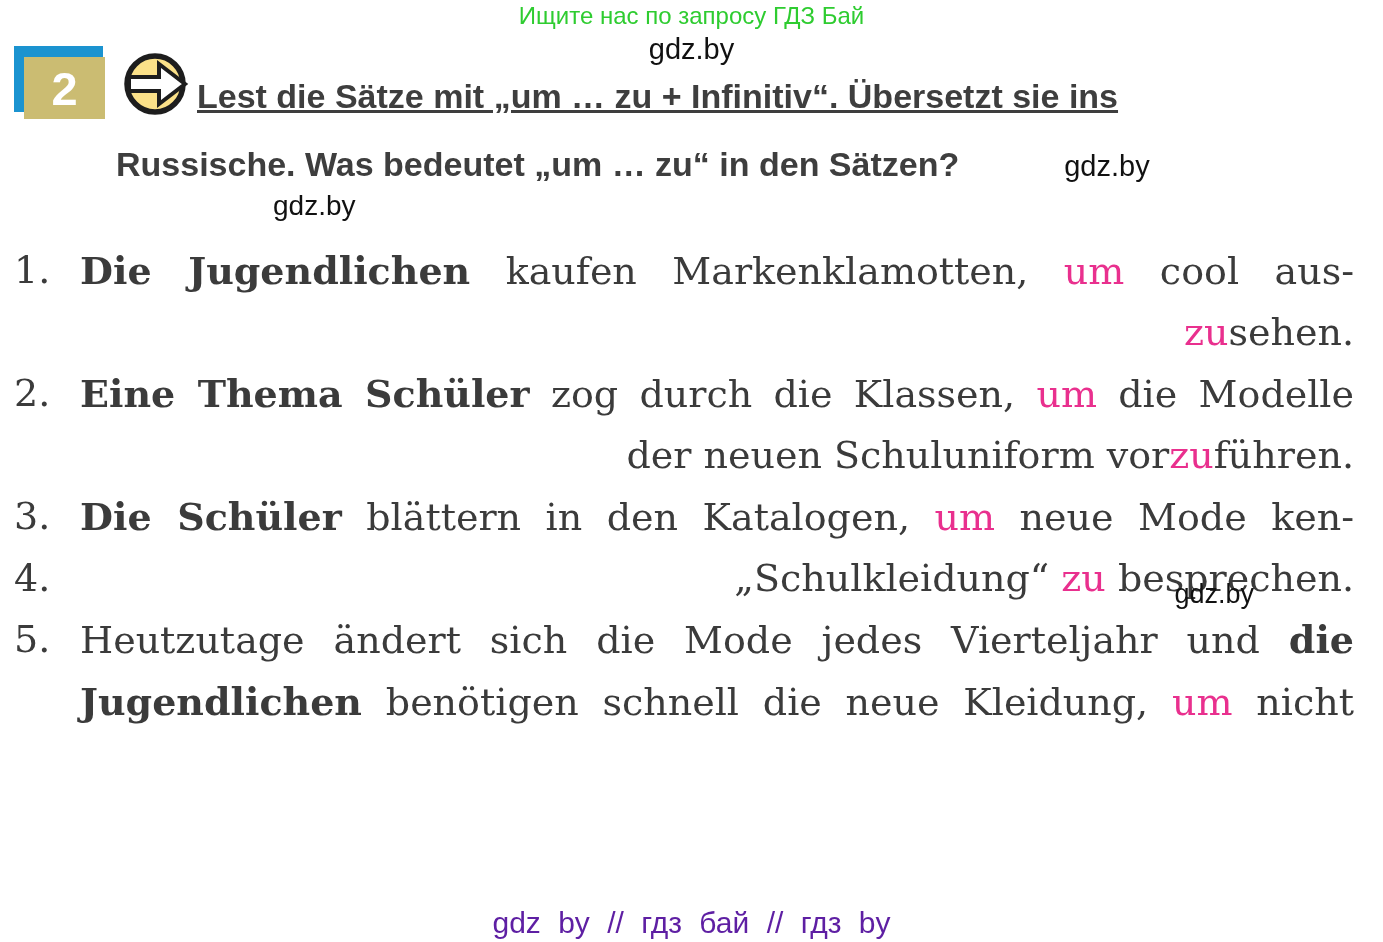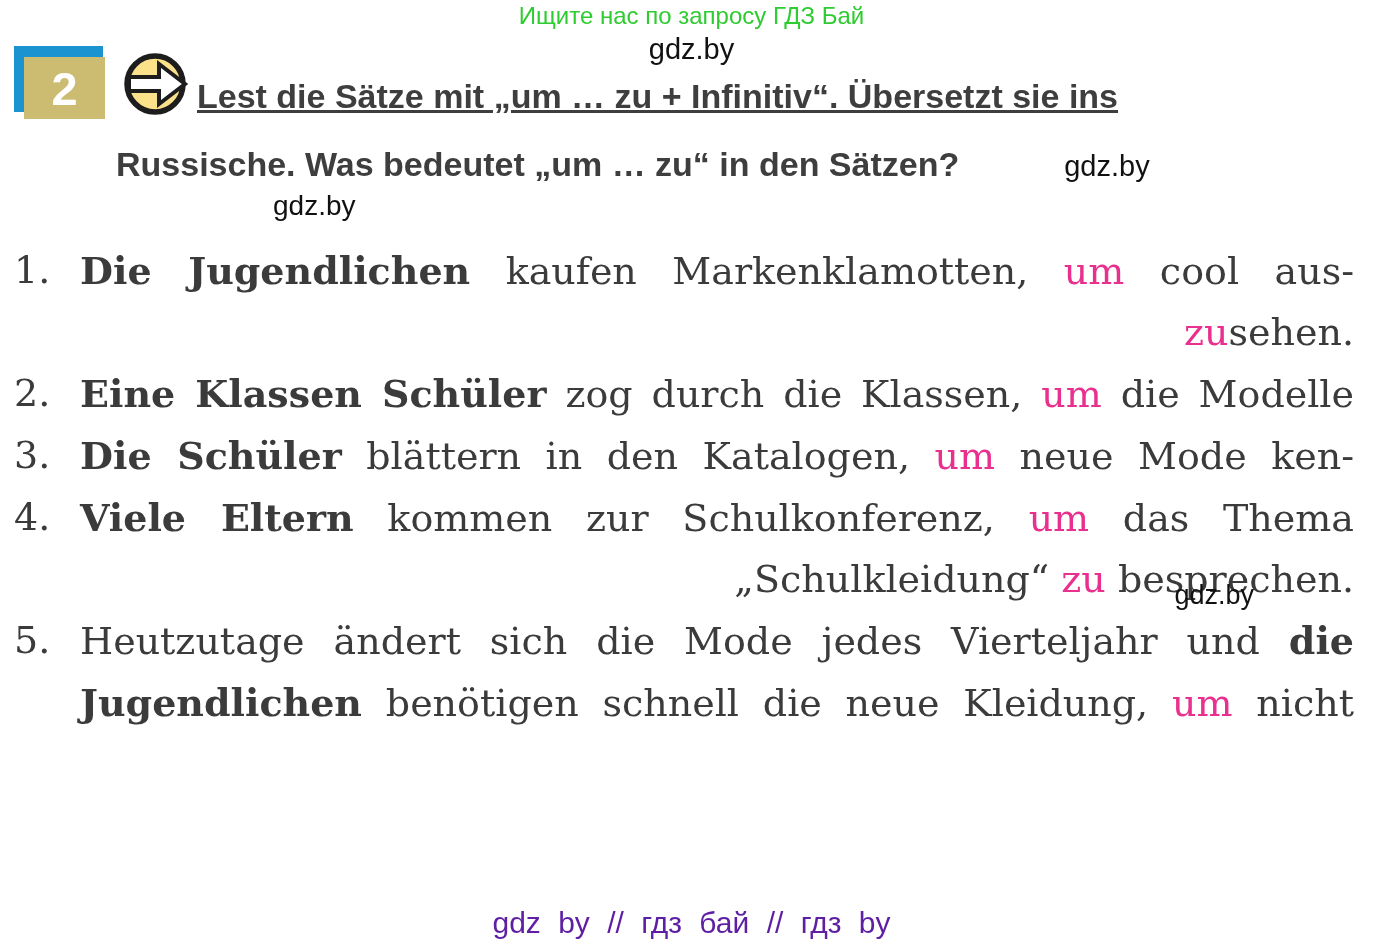--- a/index.html
+++ b/index.html
@@ -94,33 +94,33 @@
     <div class="item">
       <span class="num">1.</span>
       <div class="content">
         <div class="line jline"><span class="seg-b">Die Jugendlichen</span><span> kaufen Markenklamotten, </span><span class="seg-p">um</span><span> cool aus-</span></div>
         <div class="line lline"><span class="seg-p">zu</span><span>sehen.</span></div>
       </div>
     </div>
     <div class="item">
       <span class="num">2.</span>
       <div class="content">
-        <div class="line jline"><span class="seg-b">Eine Klassen Schüler</span><span> zog durch die Klassen, </span><span class="seg-p">um</span><span> die Modelle</span></div>
+        <div class="line jline"><span class="seg-b">Eine Thema Schüler</span><span> zog durch die Klassen, </span><span class="seg-p">um</span><span> die Modelle</span></div>
+        <div class="line lline"><span>der neuen Schuluniform vor</span><span class="seg-p">zu</span><span>führen.</span></div>
       </div>
     </div>
     <div class="item">
       <span class="num">3.</span>
       <div class="content">
         <div class="line jline"><span class="seg-b">Die Schüler</span><span> blättern in den Katalogen, </span><span class="seg-p">um</span><span> neue Mode ken-</span></div>
       </div>
     </div>
     <div class="item">
       <span class="num">4.</span>
       <div class="content">
-        <div class="line jline"><span class="seg-b">Viele Eltern</span><span> kommen zur Schulkonferenz, </span><span class="seg-p">um</span><span> das Thema</span></div>
         <div class="line lline"><span>„Schulkleidung“ </span><span class="seg-p">zu</span><span> besprechen.</span><span class="seg-wmr">gdz.by</span></div>
       </div>
     </div>
     <div class="item">
       <span class="num">5.</span>
       <div class="content">
         <div class="line jline"><span>Heutzutage ändert sich die Mode jedes Vierteljahr und </span><span class="seg-b">die</span></div>
         <div class="line jline"><span class="seg-b">Jugendlichen</span><span> benötigen schnell die neue Kleidung, </span><span class="seg-p">um</span><span> nicht</span></div>
       </div>
     </div>

